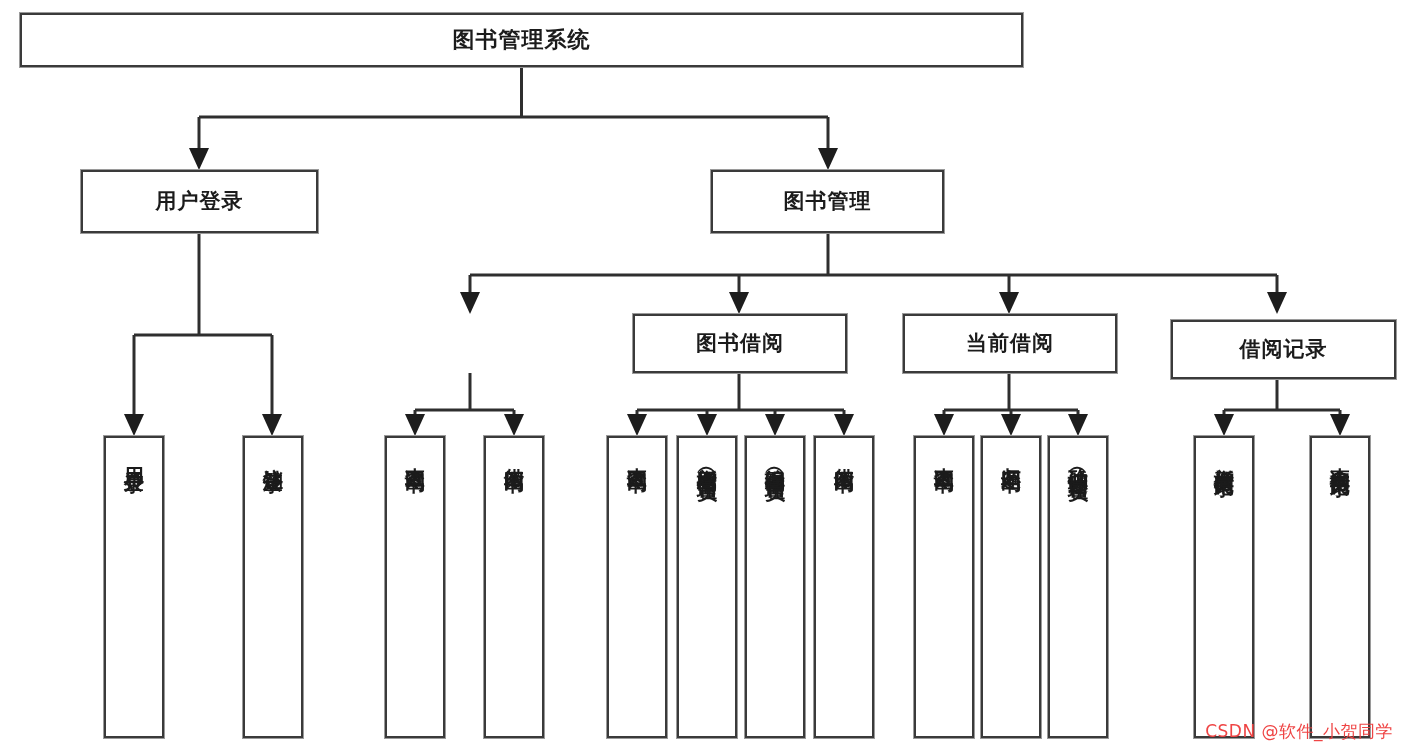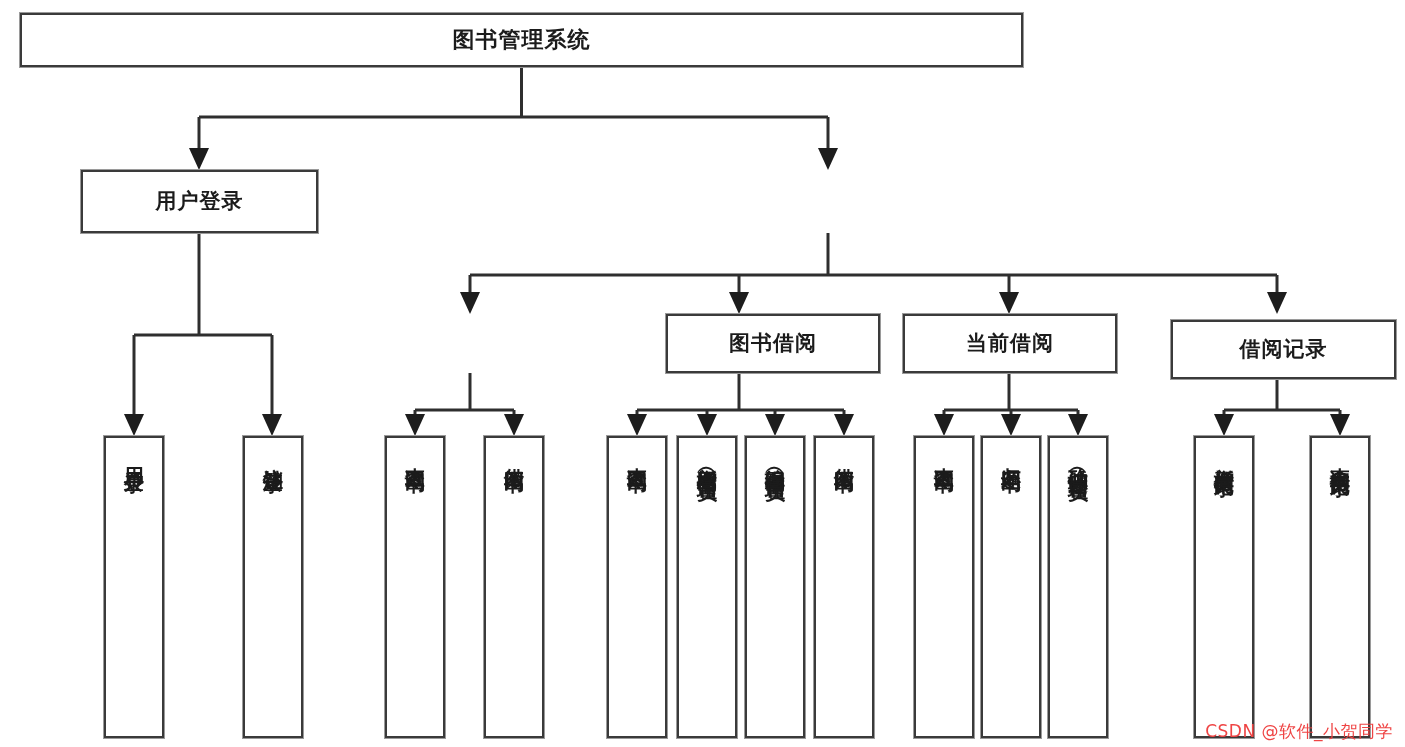--- a/index.html
+++ b/index.html
@@ -134,22 +134,25 @@
     <polygon class="arrowhead" points="1330,414 1350,414 1340,436"></polygon>
   </svg>
 
   <div class="node h root" style="left:20px;top:13px;width:1003px;height:54px;">
     <span>图书管理系统</span>
   </div>
 
   <div class="node h" style="left:81px;top:170px;width:237px;height:63px;">
     <span>用户登录</span>
   </div>
-
-  <div class="node h" style="left:633px;top:314px;width:214px;height:59px;margin-left:33px;">
+  <div class="node h" style="left:711px;top:170px;width:233px;height:63px;">
+    <span>图书管理</span>
+  </div>
+
+  <div class="node h" style="left:633px;top:314px;width:214px;height:59px;">
     <span>图书借阅</span>
   </div>
   <div class="node h" style="left:903px;top:314px;width:214px;height:59px;">
     <span>当前借阅</span>
   </div>
   <div class="node h" style="left:1171px;top:314px;width:225px;height:59px;margin-top:6px;">
     <span>借阅记录</span>
   </div>
 
   <div class="node v" style="left:104px;top:436px;width:60px;height:302px;">

